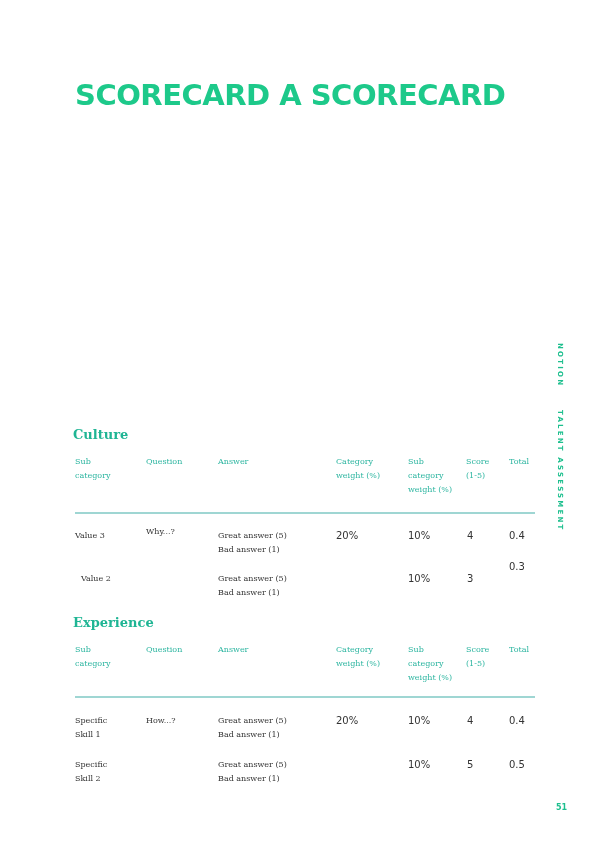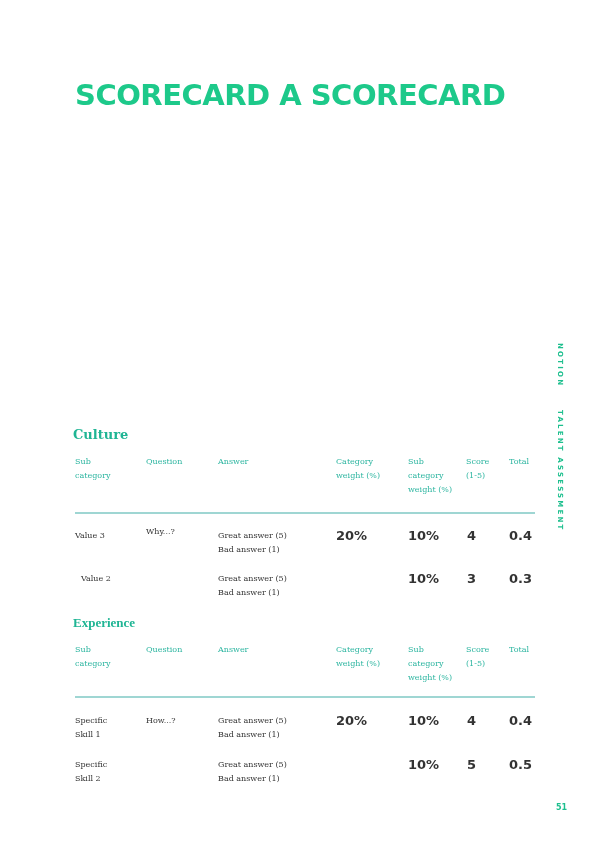--- a/index.html
+++ b/index.html
@@ -29,21 +29,21 @@
     .section-label {
       position: absolute; left: 73px;
       font-size: 13px; font-weight: bold; color: #1fb594;
     }
     .cell {
       position: absolute; font-size: 8px; line-height: 14px;
       white-space: pre-line;
     }
     .hdr { color: #2cb5a0; }
     .val { color: #333333; }
-    .val.num { font-family: "DejaVu Sans", sans-serif; font-size: 13px; font-weight: bold; }
+    .val.num { font-family: "DejaVu Sans", sans-serif; font-size: 10px; }
     .rule {
       position: absolute; left: 75px; width: 460px; height: 1.5px;
       background: #9fd6d3;
     }
   </style>
 </head>
 <body>
 
 <h1 class="title">SCORECARD A SCORECARD</h1>
 <div class="side notion">NOTION</div>
@@ -79,24 +79,24 @@
 </div>
 
 <div>
   <div class="cell val" style="left:81px;top:572px;">Value 2</div>
   <div class="cell val" style="left:146px;top:572px;"></div>
   <div class="cell val" style="left:218px;top:572px;">Great answer (5)
 Bad answer (1)</div>
   <div class="cell val num" style="left:336px;top:572px;"></div>
   <div class="cell val num" style="left:408px;top:572px;">10%</div>
   <div class="cell val num" style="left:467px;top:572px;">3</div>
-  <div class="cell val num" style="left:509px;top:572px;">0.3</div>
+  <div class="cell val num" style="left:509px;top:560px;">0.3</div>
 </div>
 
-<div class="section-label" style="top:615px;font-family:Liberation Serif, serif;">Experience</div>
+<div class="section-label" style="top:615px;">Experience</div>
 
 <div>
   <div class="cell hdr" style="left:75px;top:643px;">Sub
 category</div>
   <div class="cell hdr" style="left:146px;top:643px;">Question</div>
   <div class="cell hdr" style="left:218px;top:643px;">Answer</div>
   <div class="cell hdr" style="left:336px;top:643px;">Category
 weight (%)</div>
   <div class="cell hdr" style="left:408px;top:643px;">Sub
 category

